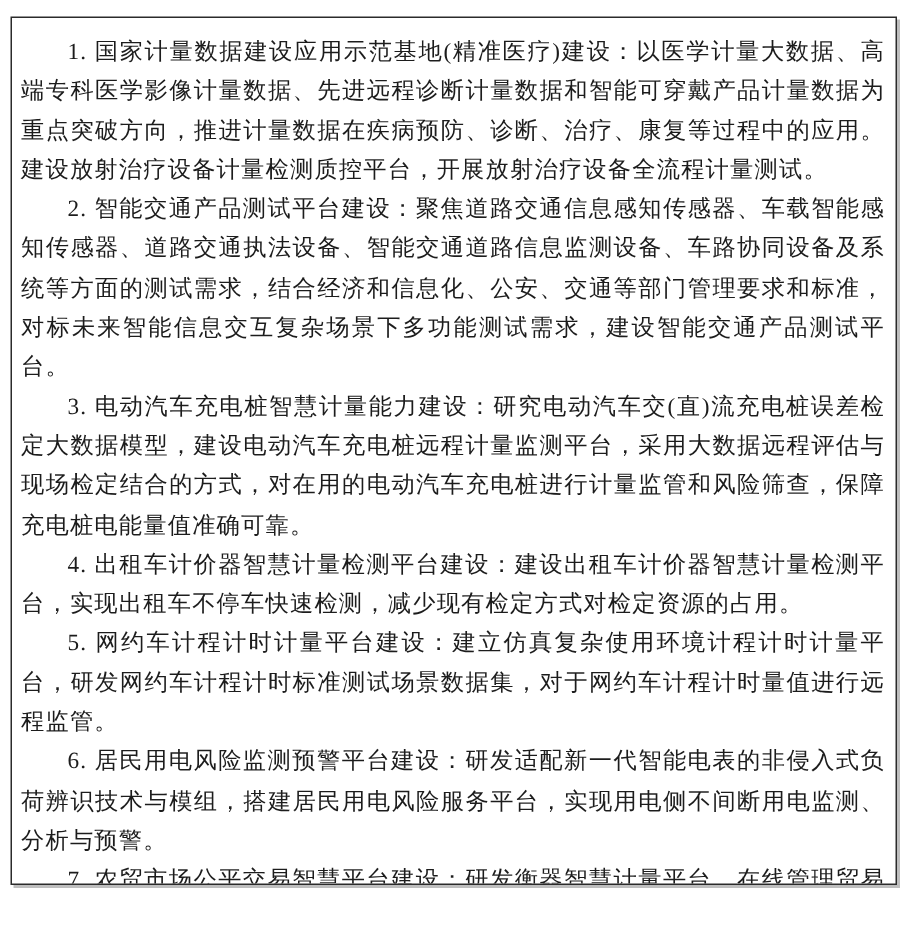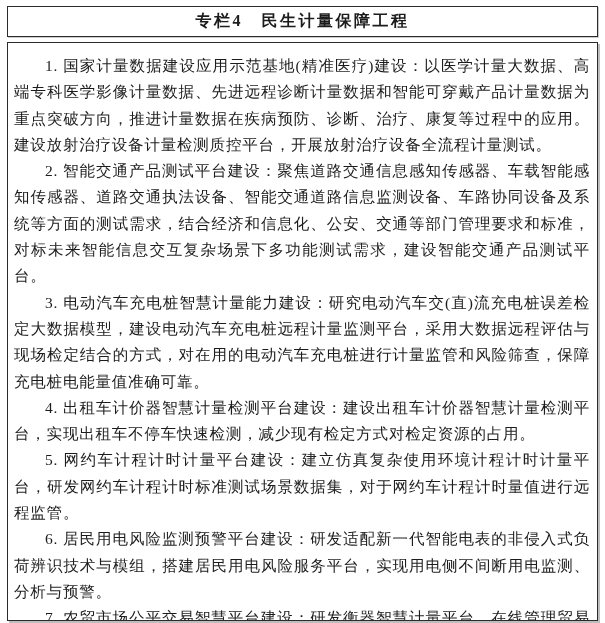--- a/index.html
+++ b/index.html
@@ -51,21 +51,20 @@
     font-size: 15.5px;
     line-height: 26.3px;
     letter-spacing: 0.8px;
   }
 </style>
 </head>
 <body>
 
 <div class="sheet">
   <div class="panel">
-    <div class="panel-title">专栏4　民生计量保障工程</div>
     <div class="panel-body">
       <p>1. 国家计量数据建设应用示范基地(精准医疗)建设：以医学计量大数据、高端专科医学影像计量数据、先进远程诊断计量数据和智能可穿戴产品计量数据为重点突破方向，推进计量数据在疾病预防、诊断、治疗、康复等过程中的应用。建设放射治疗设备计量检测质控平台，开展放射治疗设备全流程计量测试。</p>
       <p>2. 智能交通产品测试平台建设：聚焦道路交通信息感知传感器、车载智能感知传感器、道路交通执法设备、智能交通道路信息监测设备、车路协同设备及系统等方面的测试需求，结合经济和信息化、公安、交通等部门管理要求和标准，对标未来智能信息交互复杂场景下多功能测试需求，建设智能交通产品测试平台。</p>
       <p>3. 电动汽车充电桩智慧计量能力建设：研究电动汽车交(直)流充电桩误差检定大数据模型，建设电动汽车充电桩远程计量监测平台，采用大数据远程评估与现场检定结合的方式，对在用的电动汽车充电桩进行计量监管和风险筛查，保障充电桩电能量值准确可靠。</p>
       <p>4. 出租车计价器智慧计量检测平台建设：建设出租车计价器智慧计量检测平台，实现出租车不停车快速检测，减少现有检定方式对检定资源的占用。</p>
       <p>5. 网约车计程计时计量平台建设：建立仿真复杂使用环境计程计时计量平台，研发网约车计程计时标准测试场景数据集，对于网约车计程计时量值进行远程监管。</p>
       <p>6. 居民用电风险监测预警平台建设：研发适配新一代智能电表的非侵入式负荷辨识技术与模组，搭建居民用电风险服务平台，实现用电侧不间断用电监测、分析与预警。</p>
       <p>7. 农贸市场公平交易智慧平台建设：研发衡器智慧计量平台，在线管理贸易结算衡器的计量状态，为公平交易提供计量技术保障。</p>
     </div>
   </div>

